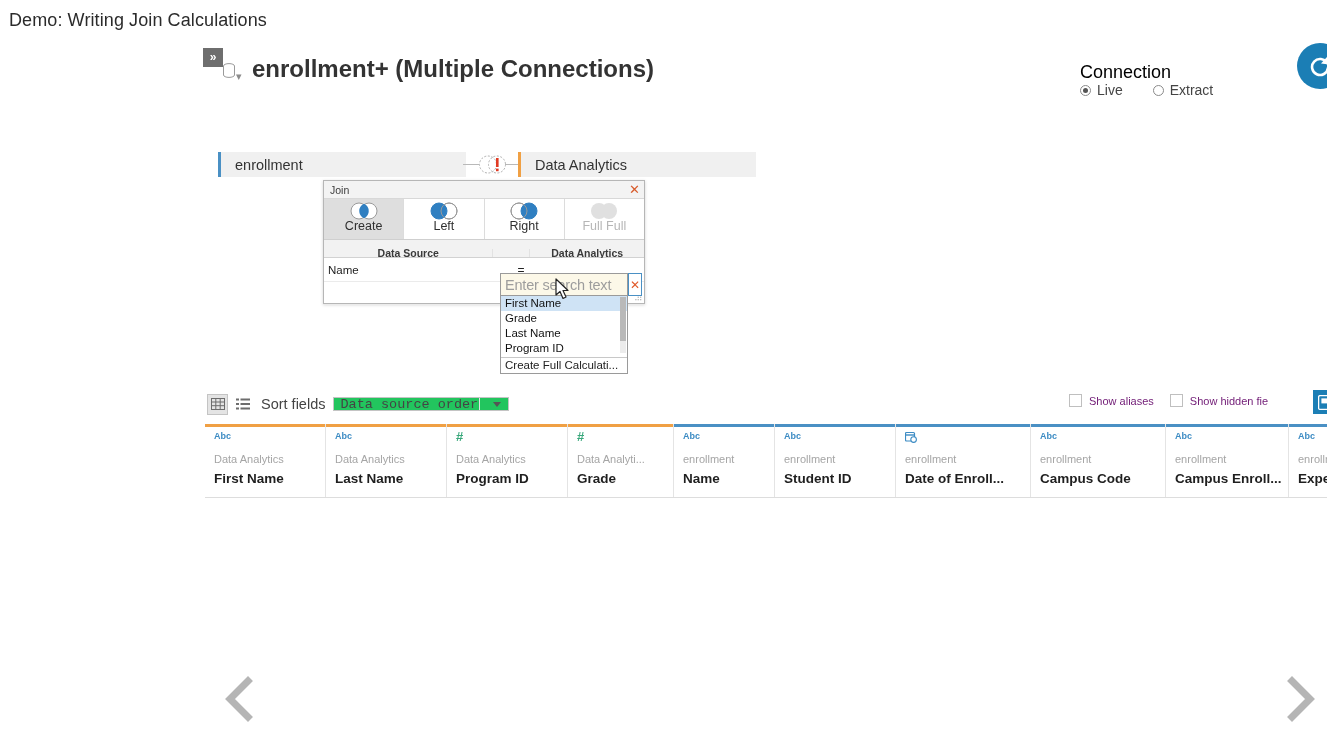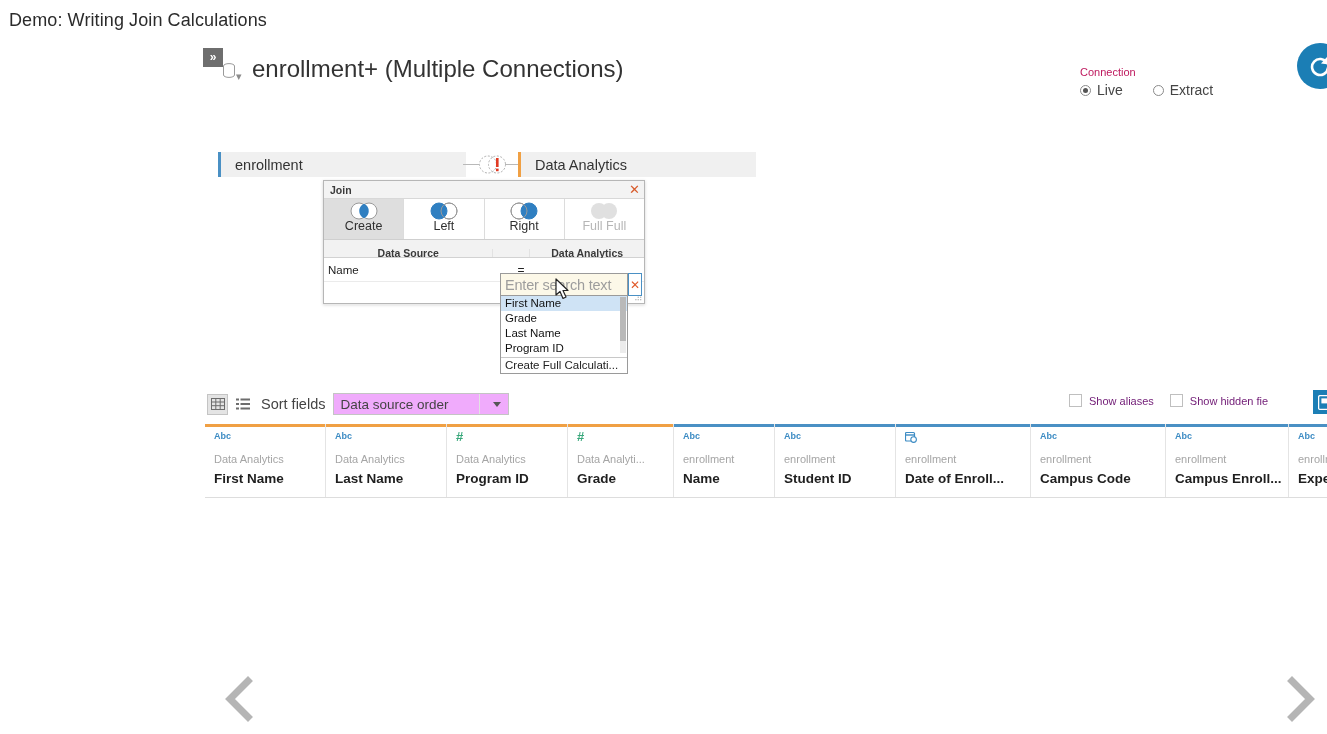--- a/index.html
+++ b/index.html
@@ -16,26 +16,26 @@
   
   .ds-header{position:absolute;left:203px;top:48px;display:flex;align-items:center;}
   .chevrons{
     width:20px;height:19px;background:#6e6e6e;color:#ffffff;font-size:12px;
     line-height:19px;text-align:center;font-weight:bold;position:absolute;
     left:0;top:0;
   }
   .db-icon{position:absolute;left:18px;top:14px;width:16px;height:18px;}
   .ds-title{
     position:absolute;left:252px;top:55px;font-size:24px;color:#333333;
-    white-space:nowrap;font-weight:400;
+    white-space:nowrap;font-weight:700;
   }
 
   
   .conn-block{position:absolute;left:1080px;top:64px;font-size:13px;color:#666;}
-  .conn-label{color:#be185d;font-size:11px;line-height:16px;}
+  .conn-label{color:#000000;font-size:18px;line-height:16px;}
   .conn-radios{display:flex;align-items:center;margin-top:2px;}
   .radio{
     width:11px;height:11px;border:1px solid #8a8a8a;border-radius:50%;
     display:inline-block;box-sizing:border-box;position:relative;background:#fff;
     margin-right:6px;flex:none;
   }
   .radio.on::after{
     content:"";position:absolute;left:2px;top:2px;width:5px;height:5px;
     border-radius:50%;background:#555;
   }
@@ -59,21 +59,21 @@
   .join-pop{
     position:absolute;left:323px;top:180px;width:320px;
     background:#ffffff;border:1px solid #b6b6b6;
     box-shadow:0 1px 3px rgba(0,0,0,.18);
   }
   .join-head{
     height:17px;background:#f3f3f3;border-bottom:1px solid #d8d8d8;
     display:flex;align-items:center;justify-content:space-between;
     padding:0 4px 0 6px;
   }
-  .join-head-title{font-size:10.5px;color:#3a3a3a;font-weight:bold;}
+  .join-head-title{font-size:10.5px;color:#3a3a3a;font-weight:normal;}
   .join-x{color:#d85a2a;font-size:13px;line-height:13px;cursor:pointer;}
   .join-types{display:flex;height:40px;background:#ffffff;}
   .jt{
     flex:1;border-right:1px solid #dcdcdc;display:flex;flex-direction:column;
     align-items:center;justify-content:flex-start;padding-top:3px;cursor:pointer;
   }
   .jt:last-child{border-right:none;}
   .jt.sel{background:#dedede;}
   .jt-label{font-size:12.5px;color:#2f2f2f;margin-top:-1px;}
   .jt.dis .jt-label{color:#b6b6b6;}
@@ -128,22 +128,22 @@
 
   
   .grid-toolbar{position:absolute;left:207px;top:392px;display:flex;align-items:center;height:24px;}
   .tb-ico{
     width:21px;height:21px;box-sizing:border-box;display:flex;align-items:center;justify-content:center;
     cursor:pointer;
   }
   .tb-ico.on{background:#e4e4e4;border:1px solid #c4c4c4;}
   .tb-lbl{font-size:14.5px;color:#444;margin-left:8px;margin-right:8px;white-space:nowrap;}
   .tb-select{
-    width:176px;height:22px;box-sizing:border-box;border:1px solid #c4c4c4;background:#f0abfc;
-    display:flex;align-items:center;justify-content:space-between;cursor:pointer;
+    width:176px;height:14px;box-sizing:border-box;border:1px solid #c4c4c4;background:#22c55e;
+    display:flex;align-items:center;justify-content:space-between;cursor:pointer;font-family:Liberation Mono, monospace;
   }
   .tb-select span{font-size:13.5px;color:#444;padding-left:6px;white-space:nowrap;}
   .tb-caret{width:22px;display:flex;align-items:center;justify-content:center;border-left:1px solid #e2e2e2;height:100%;}
 
   .checks{position:absolute;left:1069px;top:394px;display:flex;align-items:center;}
   .cb{
     width:13px;height:13px;box-sizing:border-box;border:1px solid #bfbfbf;background:#fff;
     margin-right:7px;flex:none;cursor:pointer;
   }
   .cb-lbl{font-size:11px;color:#701a75;white-space:nowrap;margin-right:16px;}

